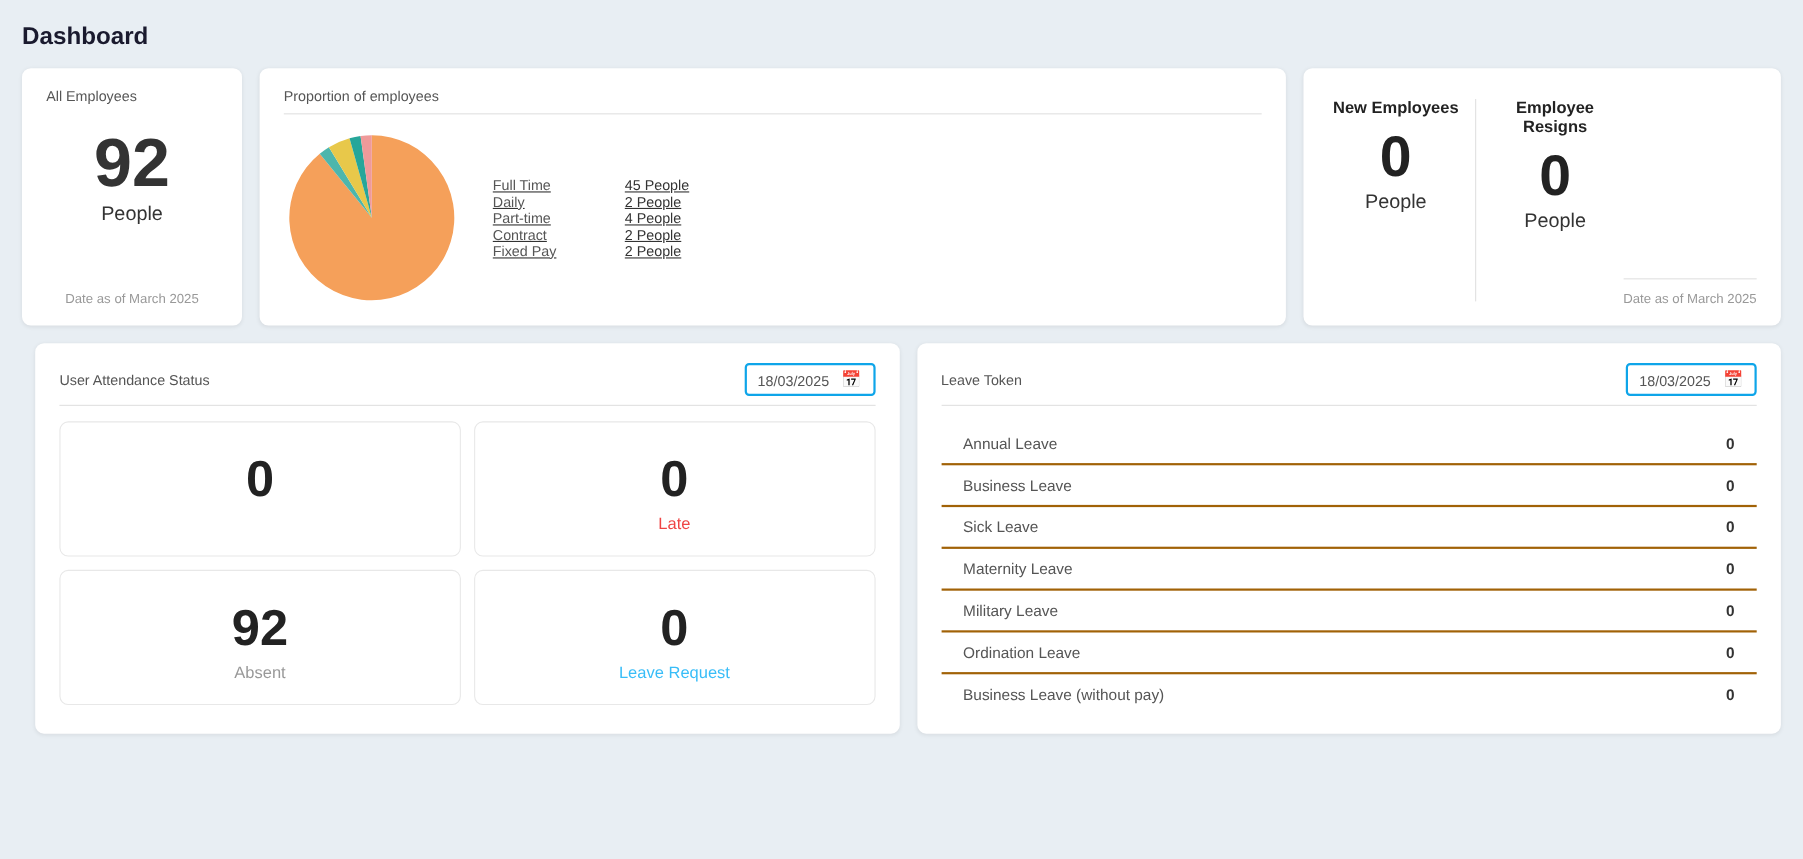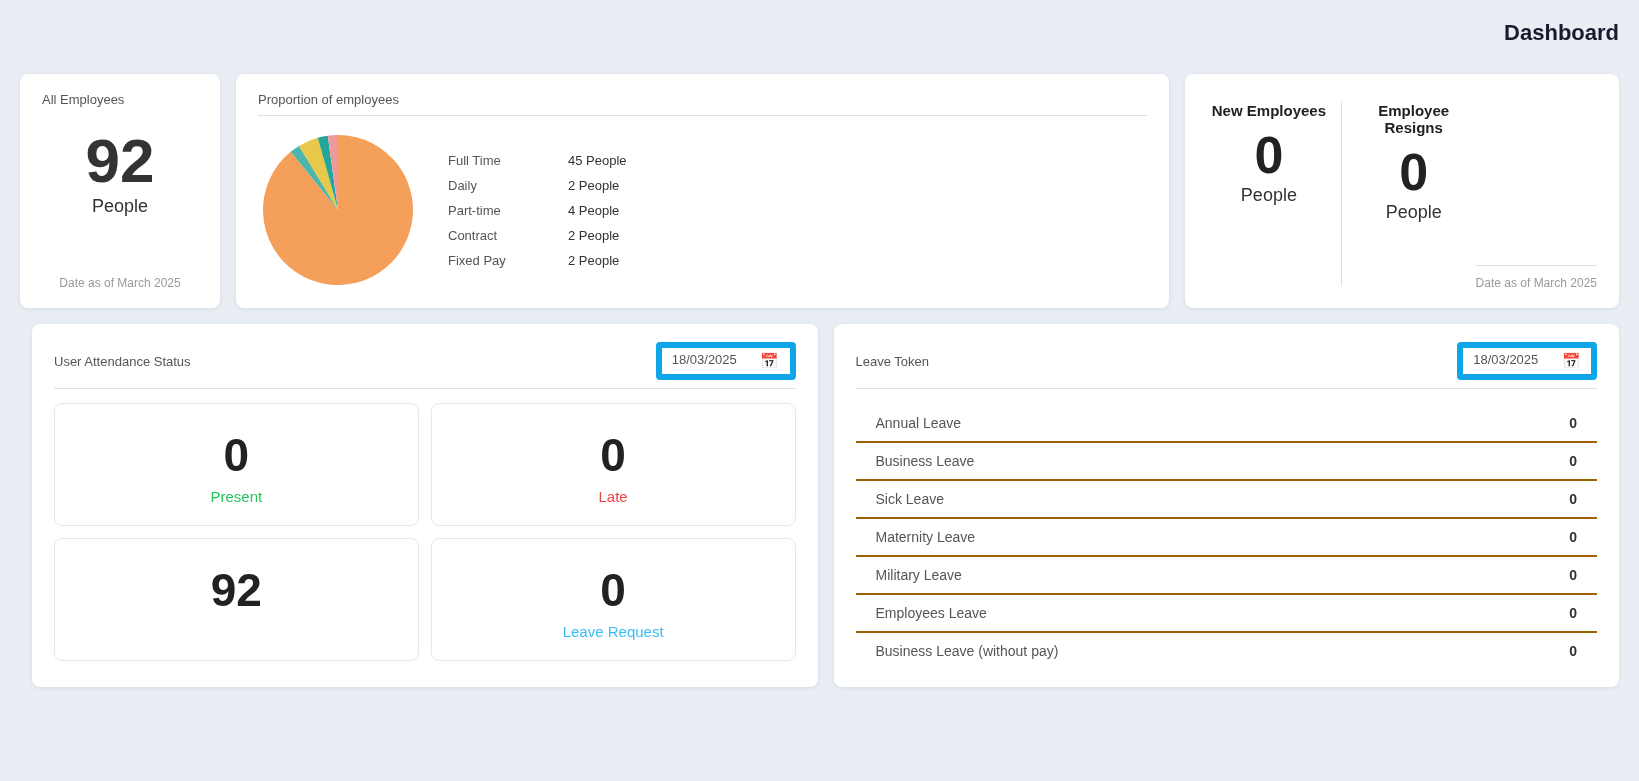--- a/index.html
+++ b/index.html
@@ -7,22 +7,21 @@
       background: #e8eef3;
       font-family: 'Segoe UI', Arial, sans-serif;
       color: #333;
       padding: 20px;
       min-height: 781px;
     }
     h1.dashboard-title {
       font-size: 22px;
       font-weight: 700;
       color: #1a1a2e;
-      margin-bottom: 28px;
-      text-align: right;
+      margin-bottom: 16px;
     }
     .top-row {
       display: flex;
       gap: 16px;
       margin-bottom: 16px;
       border-radius: 28px;
     }
     .card {
       background: #fff;
       border-radius: 8px;
@@ -85,22 +84,22 @@
       gap: 30px;
     }
     .pie-wrapper {
       width: 160px;
       height: 160px;
       flex-shrink: 0;
     }
     .proportion-legend {
       display: grid;
       grid-template-columns: 120px 80px;
-      row-gap: 10px;
       font-size: 13px;
+      text-decoration: underline;
     }
     .proportion-legend .legend-label { color: #555; }
     .proportion-legend .legend-value { color: #333; font-weight: 500; }
 
     
     .new-resign-section {
       display: flex;
       flex-direction: row;
       justify-content: space-between;
       min-width: 360px;
@@ -160,27 +159,27 @@
     }
     .attendance-header {
       display: flex;
       align-items: center;
       justify-content: space-between;
       margin-bottom: 8px;
     }
     .attendance-header .card-title { margin-bottom: 0; }
     .date-input-box {
       display: flex;
-      align-items: flex-start;
-      border: 6px solid #0ea5e9;
+      align-items: flex-end;
+      border: 2px solid #0ea5e9;
       border-radius: 4px;
       padding: 4px 10px;
       font-size: 13px;
       color: #555;
-      gap: 24px;
+      gap: 11px;
       background: #fff;
       cursor: pointer;
     }
     .date-input-box .calendar-icon {
       color: #999;
       font-size: 15px;
     }
     .attendance-grid {
       display: grid;
       grid-template-columns: 1fr 1fr;
@@ -312,28 +311,28 @@
       <div class="date-input-box">
         <span>18/03/2025</span>
         <span class="calendar-icon">📅</span>
       </div>
     </div>
     <hr class="card-divider">
     <div class="attendance-grid">
 
     <div class="att-box">
           <div class="att-number">0</div>
-          <div class="att-label present">Present</div>
         </div>
         <div class="att-box">
           <div class="att-number">0</div>
           <div class="att-label late">Late</div>
         </div>
         <div class="att-box">
           <div class="att-number">92</div>
+          <div class="att-label absent">Absent</div>
         </div>
         <div class="att-box">
           <div class="att-number">0</div>
           <div class="att-label leave-request">Leave Request</div>
         </div>
       </div>
   </div>
 
   <div class="card leave-card">
     <div class="leave-header">
@@ -360,21 +359,21 @@
         </div>
         <div class="leave-row">
           <span class="leave-name">Maternity Leave</span>
           <span class="leave-count">0</span>
         </div>
         <div class="leave-row">
           <span class="leave-name">Military Leave</span>
           <span class="leave-count">0</span>
         </div>
         <div class="leave-row">
-          <span class="leave-name">Employees Leave</span>
+          <span class="leave-name">Ordination Leave</span>
           <span class="leave-count">0</span>
         </div>
         <div class="leave-row">
           <span class="leave-name">Business Leave (without pay)</span>
           <span class="leave-count">0</span>
         </div>
       </div>
   </div>
 
 </div>

